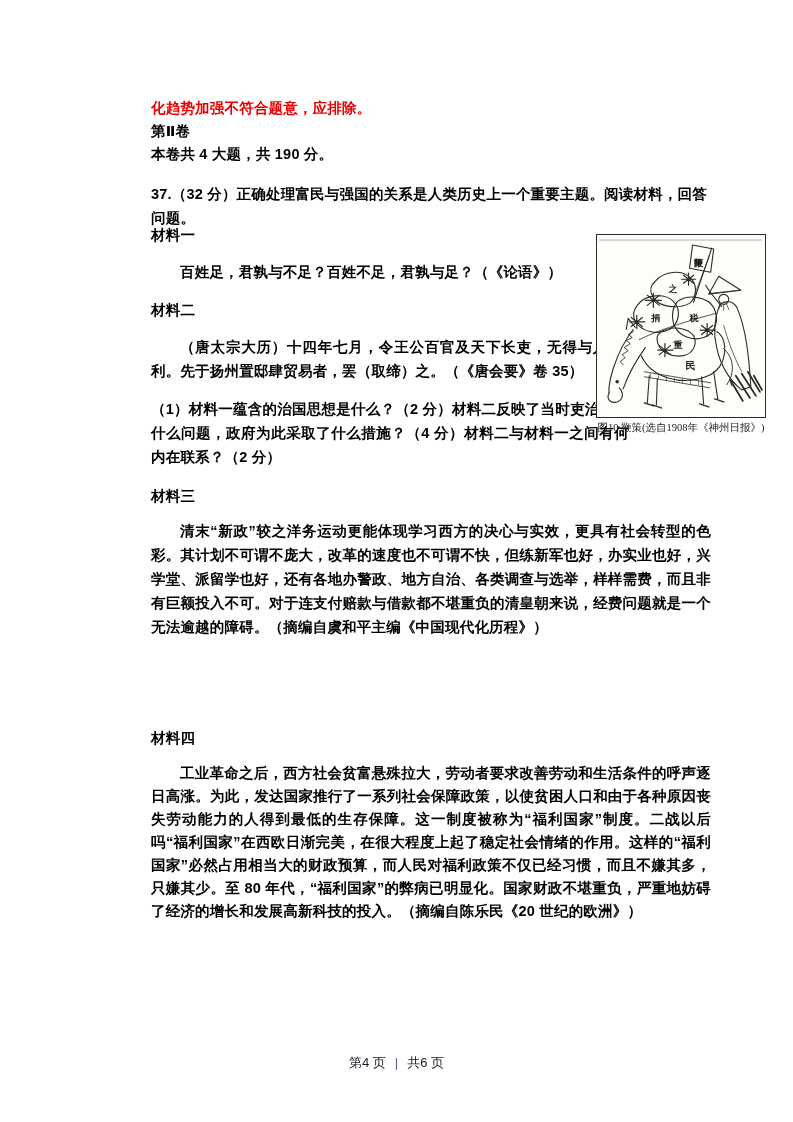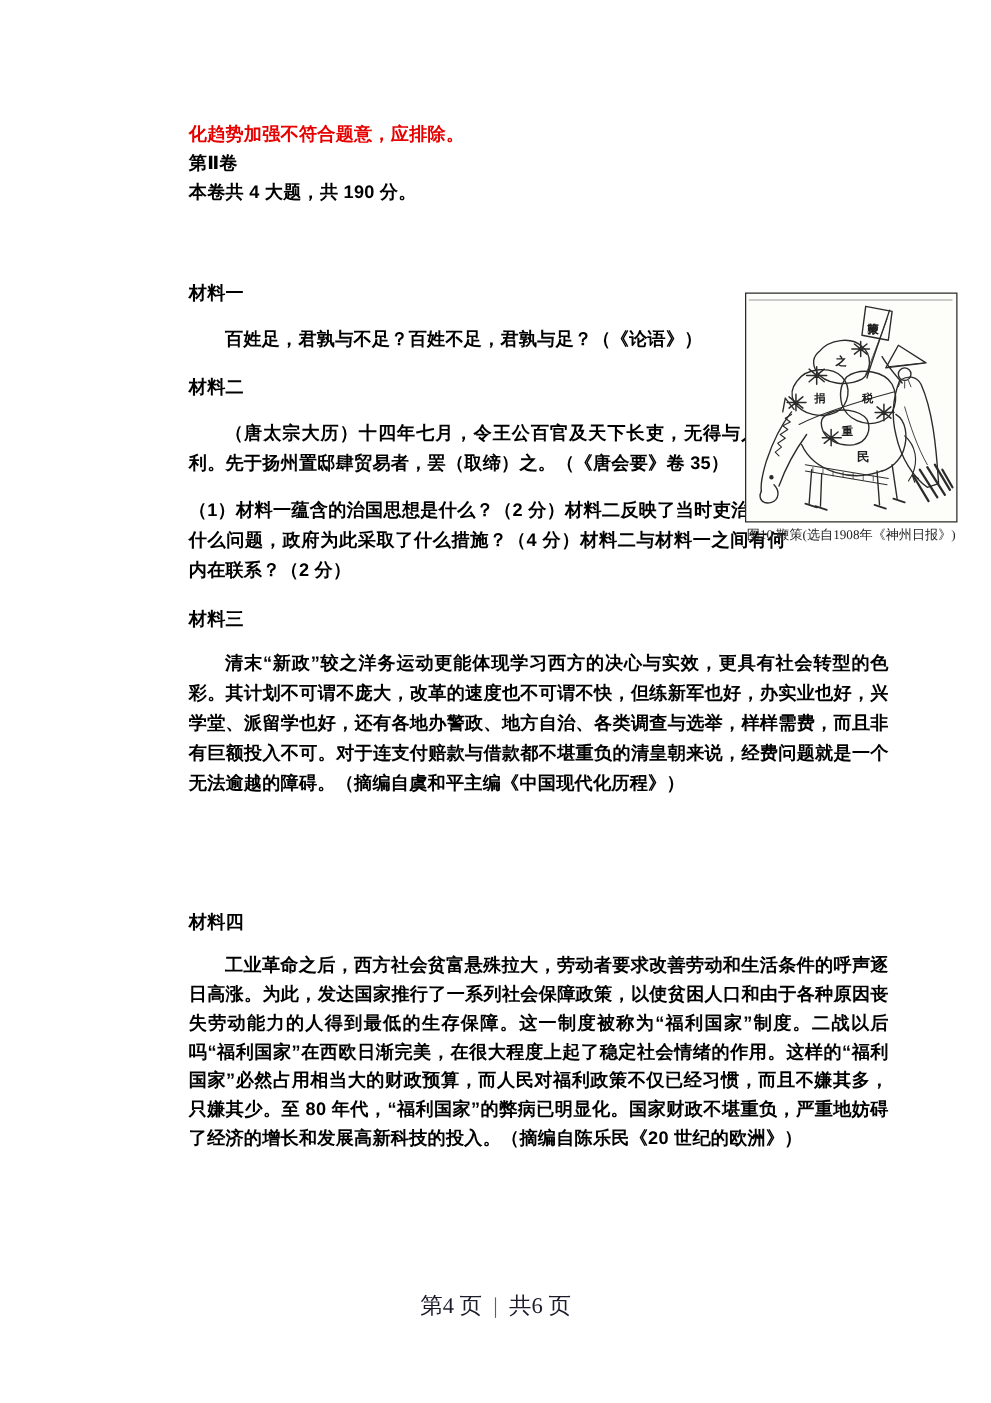--- a/index.html
+++ b/index.html
@@ -45,46 +45,47 @@
     width: 186px;
     text-align: center;
     font-family: "Liberation Serif", "DejaVu Serif", serif;
     font-weight: 400;
     font-size: 10.5px;
     color: #222222;
     letter-spacing: 0;
   }
   .footer {
     position: absolute;
-    top: 1032px;
+    top: 1054px;
     left: 0;
     width: 100%;
     text-align: center;
-    font-family: Liberation Serif, serif;
-    font-size: 18px;
+    font-family: Liberation Sans, sans-serif;
+    font-size: 13px;
     color: #1b1b2a;
     font-weight: 400;
   }
   .footer .sep { margin: 0 9px; color: #55607a; }
   .cartoon-label {
     font-family: "Liberation Sans", sans-serif;
     fill: #1c1c1c;
     font-weight: 700;
   }
 </style>
 </head>
 <body>
 
 <div class="page">
 
   <div class="t red" style="top:96px; width:560px;">化趋势加强不符合题意，应排除。</div>
 
   <div class="t" style="top:119px; width:200px;">第Ⅱ卷</div>
   <div class="t" style="top:142px; width:400px;">本卷共 4 大题，共 190 分。</div>
 
+  <div class="t" style="top:182px; width:562px;">37.（32 分）正确处理富民与强国的关系是人类历史上一个重要主题。阅读材料，回答问题。</div>
 
   <div class="t" style="top:223px; width:120px;">材料一</div>
   <div class="t indent" style="top:260px; width:470px;">百姓足，君孰与不足？百姓不足，君孰与足？（《论语》）</div>
 
   <div class="t" style="top:298px; width:120px;">材料二</div>
   <div class="t indent just" style="top:335px; width:472px;">（唐太宗大历）十四年七月，令王公百官及天下长吏，无得与人争利。先于扬州置邸肆贸易者，罢（取缔）之。（《唐会要》卷 35）</div>
 
   <div class="t just" style="top:397px; width:478px;">（1）材料一蕴含的治国思想是什么？（2 分）材料二反映了当时吏治存在什么问题，政府为此采取了什么措施？（4 分）材料二与材料一之间有何内在联系？（2 分）</div>
 
   <div class="t" style="top:484px; width:120px;">材料三</div>

